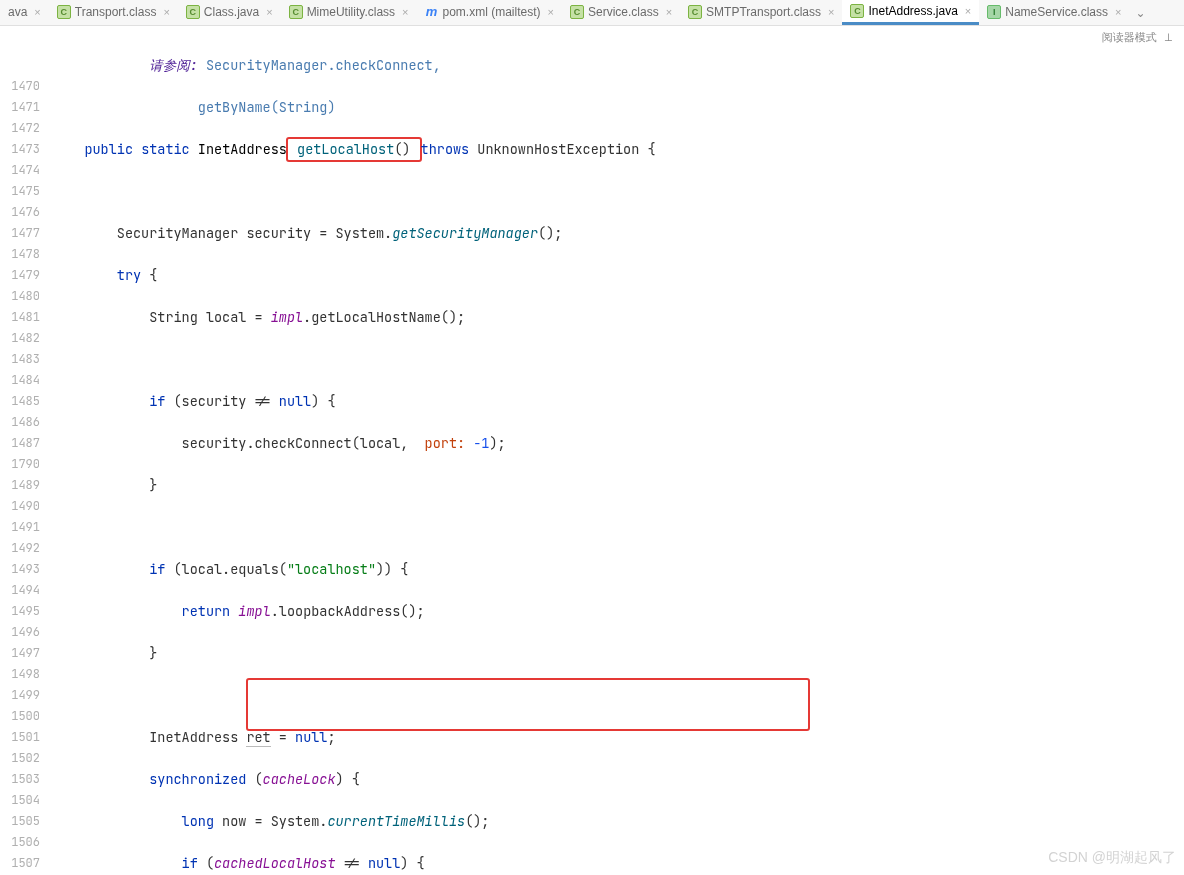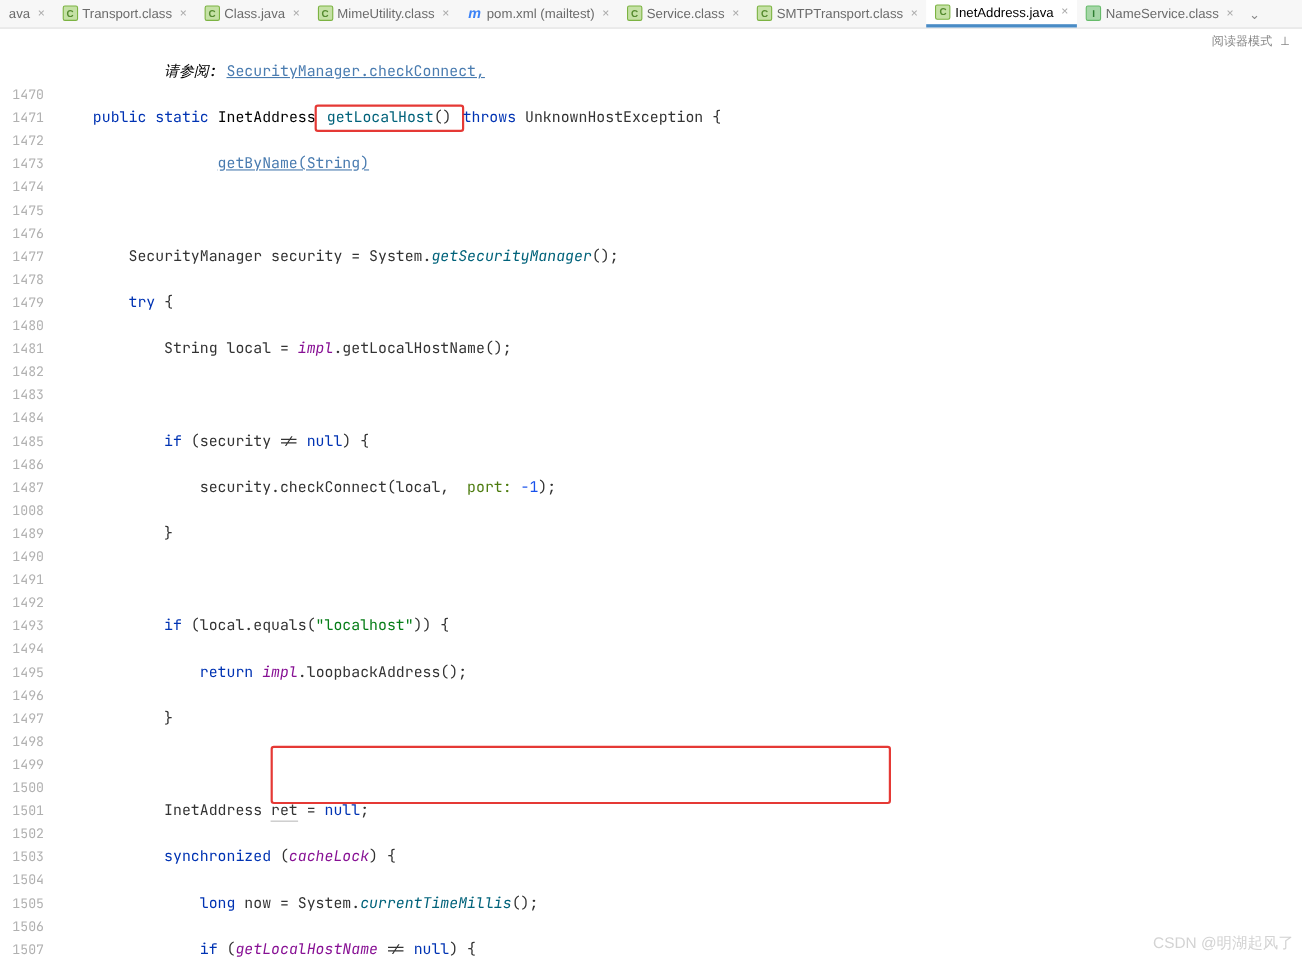--- a/index.html
+++ b/index.html
@@ -95,26 +95,26 @@
       white-space: pre;
       font-size: 13.5px;
       position: relative;
       flex: 1;
     }
     .code .line { height: 21px; display: block; }
     .kw { color: #0033B3; }
     .type { color: #000000; }
     .str { color: #067d17; }
     .num { color: #1750eb; }
-    .comment { color: #000000; font-style: italic; text-align: center; }
+    .comment { color: #4c1d95; font-style: italic; text-align: center; }
     .method { color: #00627a; }
     .method-italic { color: #00627a; font-style: italic; }
     .field-italic { color: #871094; font-style: italic; }
-    .param { color: #4d7c0f; }
-    .link { color: #4a7cb0; text-decoration: underline; }
+    .param { color: #c2410c; }
+    .link { color: #4a7cb0; }
     .underlined { border-bottom: 1px solid #bbb; margin-top: 44px; }
     .red-box {
       border: 2px solid #e53935;
       border-radius: 3px;
       display: inline-block;
       padding: 0 1px;
       margin: -2px -1px;
     }
     .red-box-block {
       position: absolute;
@@ -202,21 +202,21 @@
       <div>1478</div>
       <div>1479</div>
       <div>1480</div>
       <div>1481</div>
       <div>1482</div>
       <div>1483</div>
       <div>1484</div>
       <div>1485</div>
       <div>1486</div>
       <div>1487</div>
-      <div>1008</div>
+      <div>1790</div>
       <div>1489</div>
       <div>1490</div>
       <div>1491</div>
       <div>1492</div>
       <div>1493</div>
       <div>1494</div>
       <div>1495</div>
       <div>1496</div>
       <div>1497</div>
       <div>1498</div>
@@ -225,39 +225,39 @@
       <div>1501</div>
       <div>1502</div>
       <div>1503</div>
       <div>1504</div>
       <div>1505</div>
       <div>1506</div>
       <div>1507</div>
     </div>
   <div class="code">
 <span class="line">            <span class="comment"><span>请参阅:</span></span> <span class="link">SecurityManager.checkConnect</span><span class="link">,</span></span>
+<span class="line">                  <span class="link">getByName(String)</span></span>
 <span class="line">    <span class="kw">public</span> <span class="kw">static</span> <span class="type">InetAddress</span><span class="red-box"> <span class="method">getLocalHost</span><span>()</span> </span><span class="kw">throws</span> <span>UnknownHostException {</span></span>
-<span class="line">                  <span class="link">getByName(String)</span></span>
 <span class="line"></span>
 <span class="line">        <span>SecurityManager security = System.</span><span class="method-italic">getSecurityManager</span><span>();</span></span>
 <span class="line">        <span class="kw">try</span><span> {</span></span>
 <span class="line">            <span>String local = </span><span class="field-italic">impl</span><span>.getLocalHostName();</span></span>
 <span class="line"></span>
 <span class="line">            <span class="kw">if</span><span> (security != </span><span class="kw">null</span><span>) {</span></span>
 <span class="line">                <span>security.checkConnect(local, </span><span class="param"> port: </span><span class="num">-1</span><span>);</span></span>
 <span class="line">            <span>}</span></span>
 <span class="line"></span>
 <span class="line">            <span class="kw">if</span><span> (local.equals(</span><span class="str">"localhost"</span><span>)) {</span></span>
 <span class="line">                <span class="kw">return</span><span> </span><span class="field-italic">impl</span><span>.loopbackAddress();</span></span>
 <span class="line">            <span>}</span></span>
 <span class="line"></span>
 <span class="line">            <span>InetAddress </span><span class="underlined">ret</span><span> = </span><span class="kw">null</span><span>;</span></span>
 <span class="line">            <span class="kw">synchronized</span><span> (</span><span class="field-italic">cacheLock</span><span>) {</span></span>
 <span class="line">                <span class="kw">long</span><span> now = System.</span><span class="method-italic">currentTimeMillis</span><span>();</span></span>
-<span class="line">                <span class="kw">if</span><span> (</span><span class="field-italic">getLocalHostName</span><span> != </span><span class="kw">null</span><span>) {</span></span>
+<span class="line">                <span class="kw">if</span><span> (</span><span class="field-italic">cachedLocalHost</span><span> != </span><span class="kw">null</span><span>) {</span></span>
 
 
 
 
 
 
 
 
 
 

